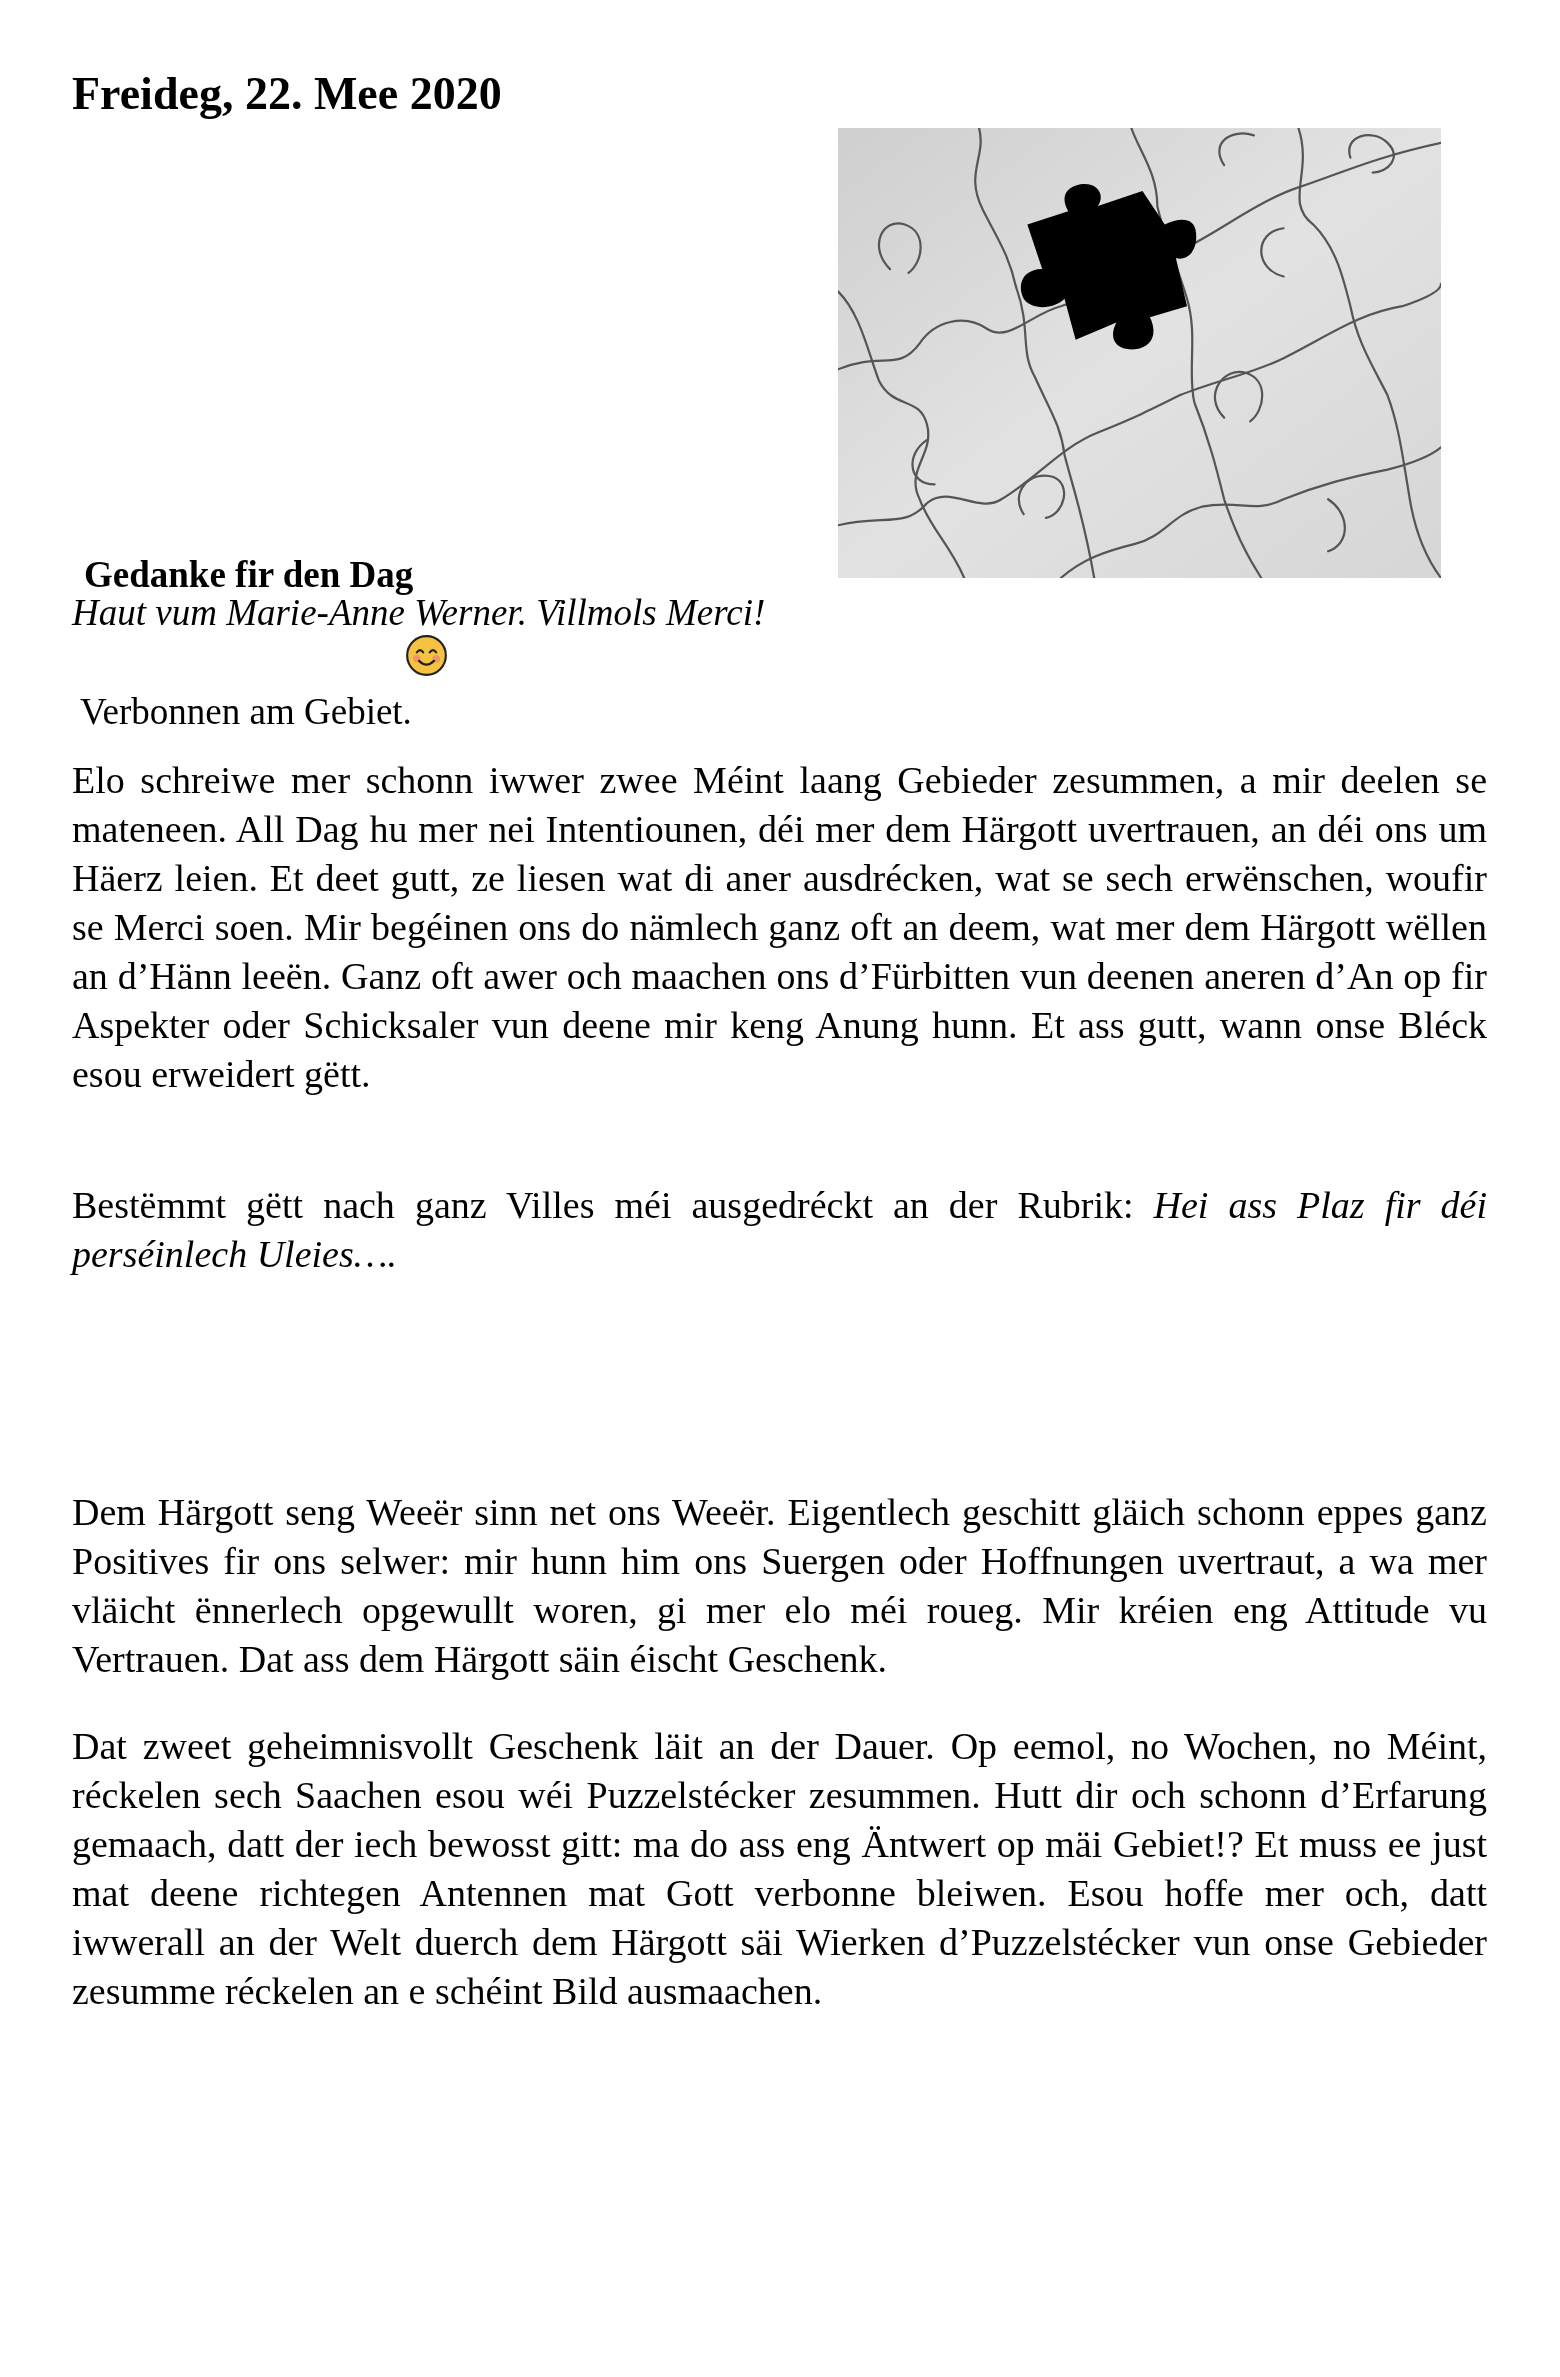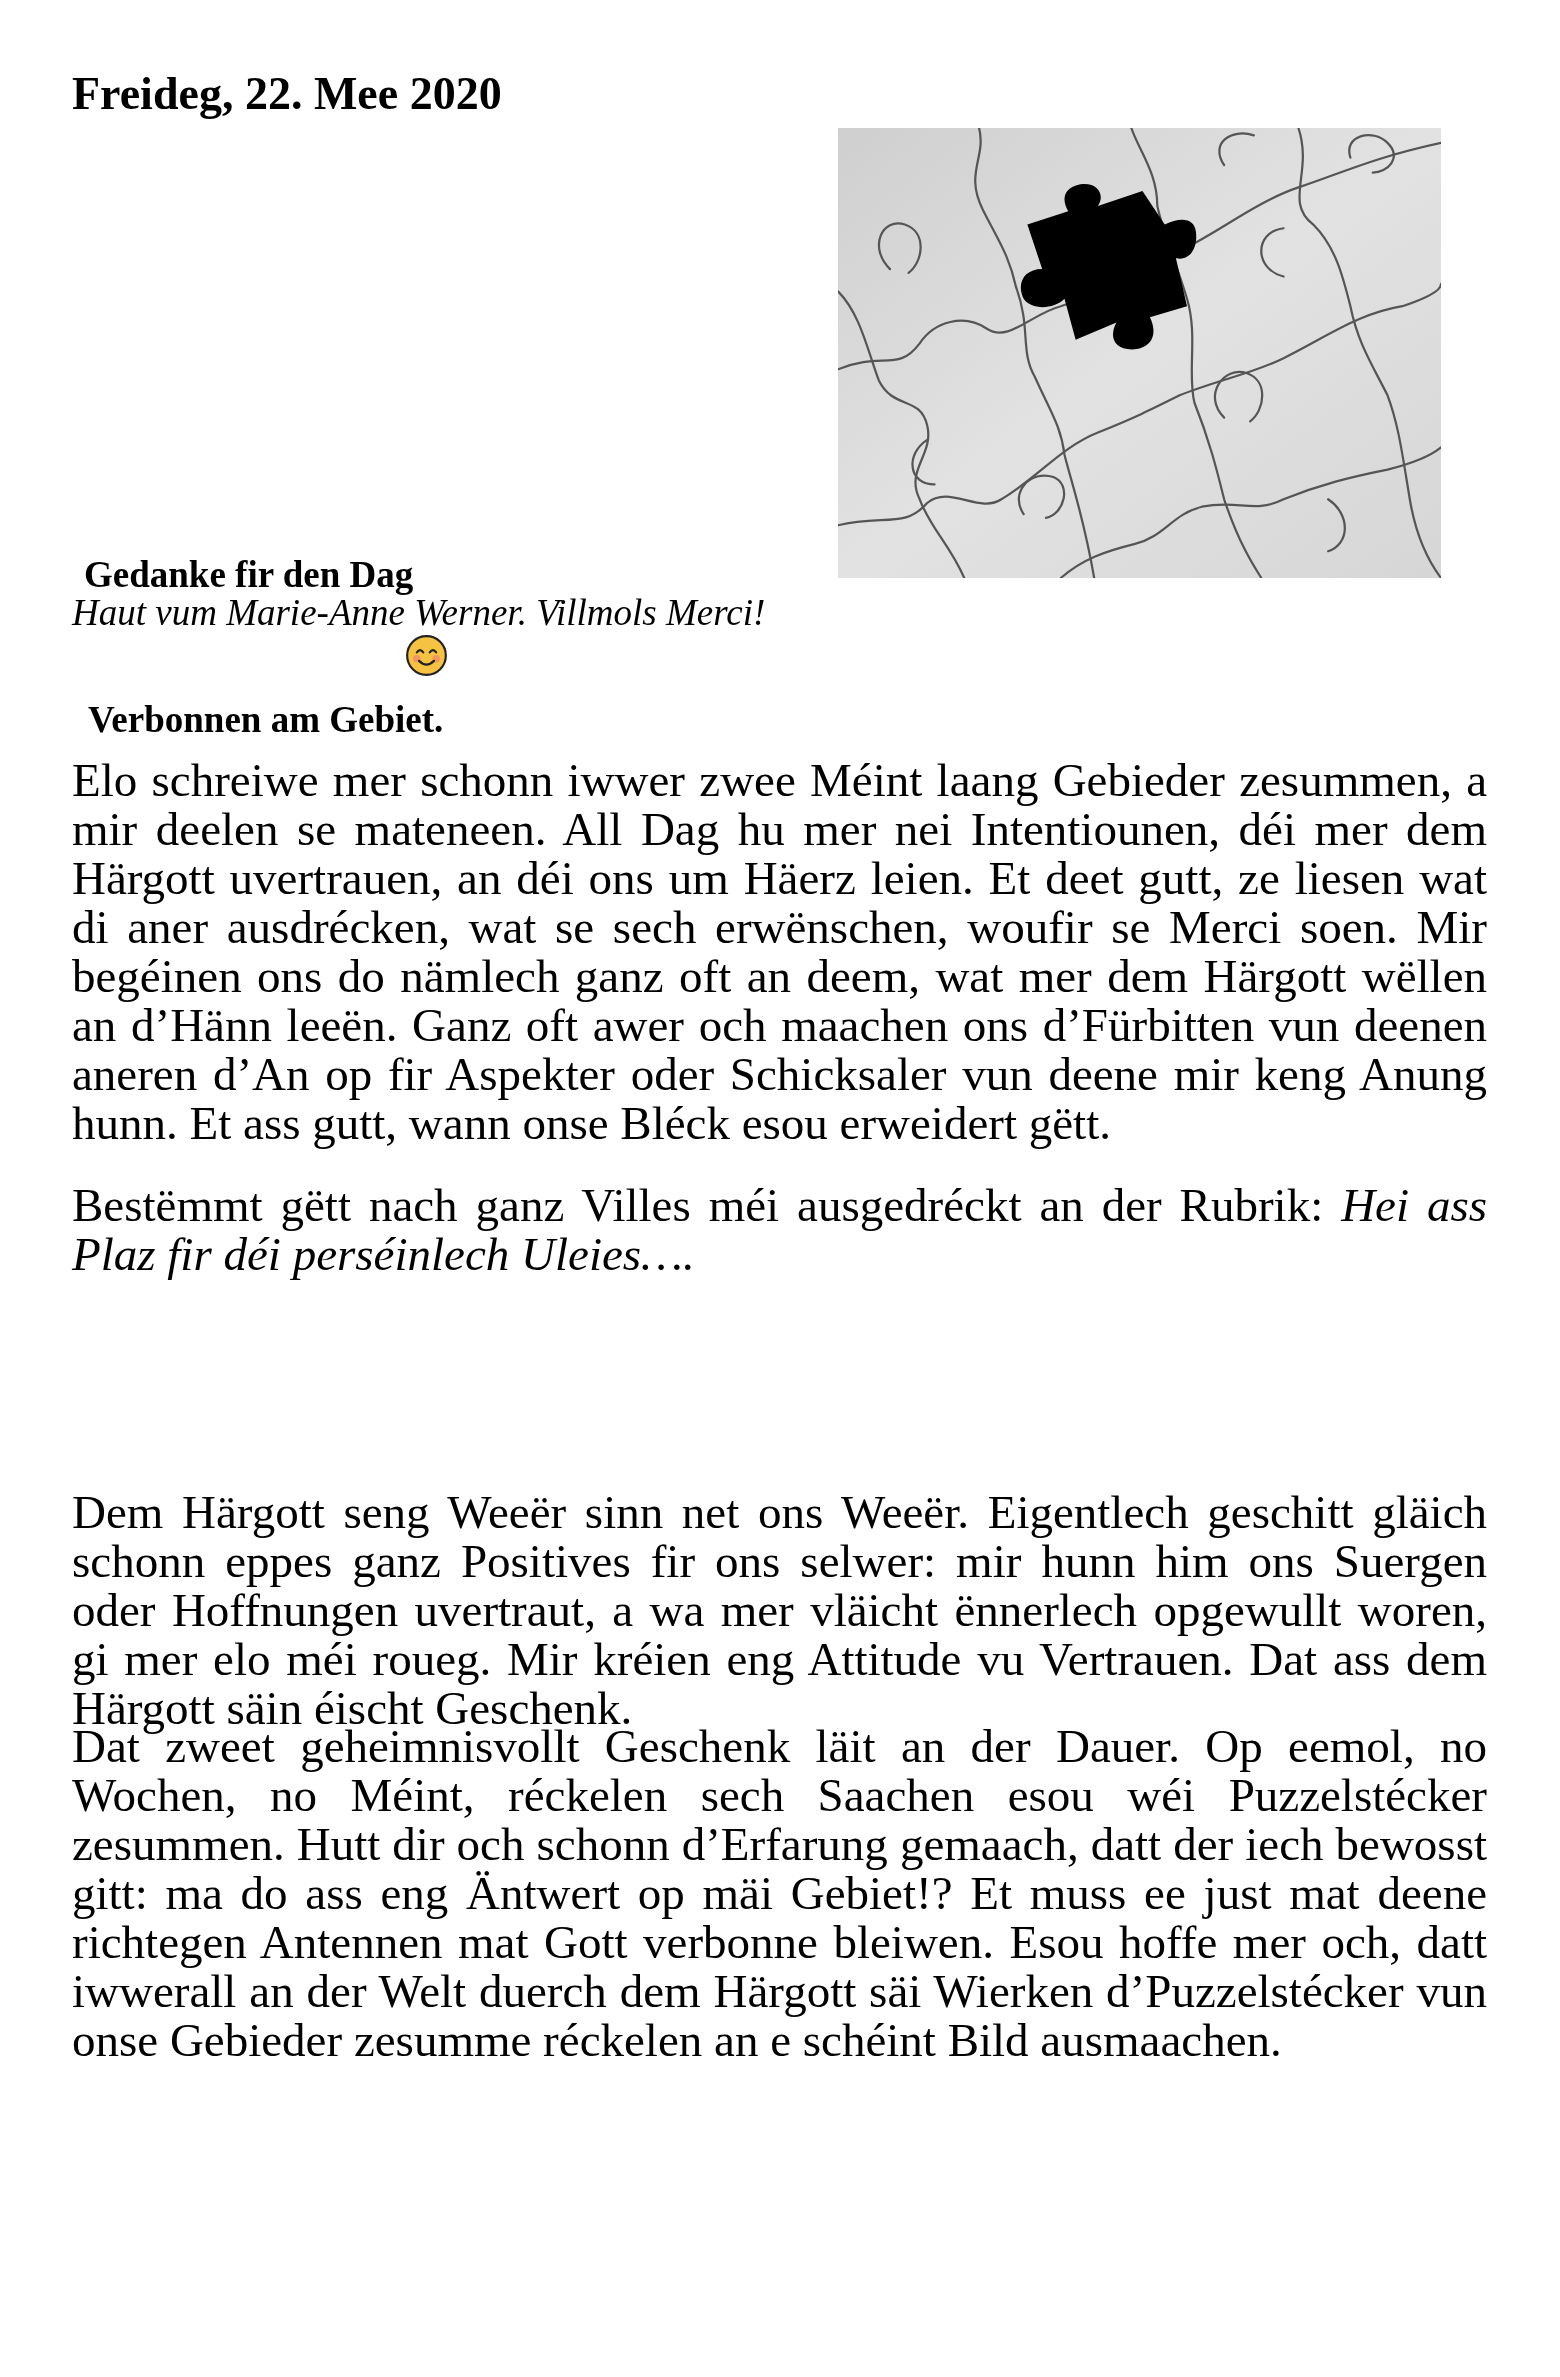--- a/index.html
+++ b/index.html
@@ -34,26 +34,26 @@
     font-size: 37px; font-style: italic; line-height: 1.2; margin: 0;
     white-space: nowrap; display: flex; align-items: center; flex-direction: column;
   }
   .smiley {
     display: inline-block; width: 43px; height: 43px; margin-left: 16.3px;
     position: relative; top: -1.5px;
   }
   .smiley svg { width: 100%; height: 100%; display: block; }
   .section-title {
     position: absolute; left: 72px; top: 682px;
-    font-size: 37px; font-weight: bold; line-height: 1.2; margin: 16px;
+    font-size: 37px; font-weight: normal; line-height: 1.2; margin: 8px;
     white-space: nowrap;
   }
   .body-text {
     position: absolute; left: 72px; width: 1415px;
-    font-size: 47px; line-height: 49px; margin: 0;
+    font-size: 38px; line-height: 49px; margin: 0;
     text-align: justify;
   }
   .p1 { top: 756px; }
   .p2 { top: 1181px; }
   .p3 { top: 1302px; }
   .p4 { top: 1488px; }
   .p5 { top: 1722px; }
   .p6 { top: 2103px; }
   .it { font-style: italic; }
 </style>

